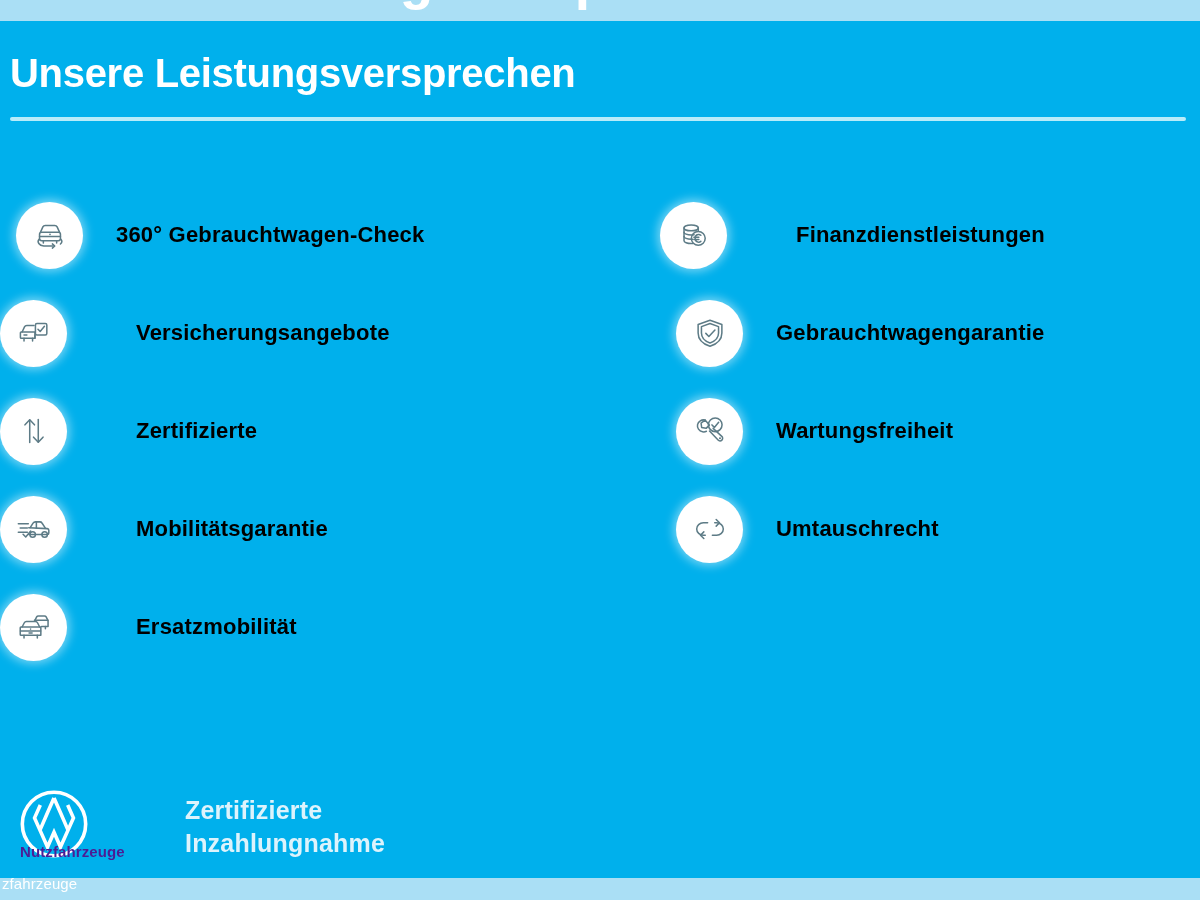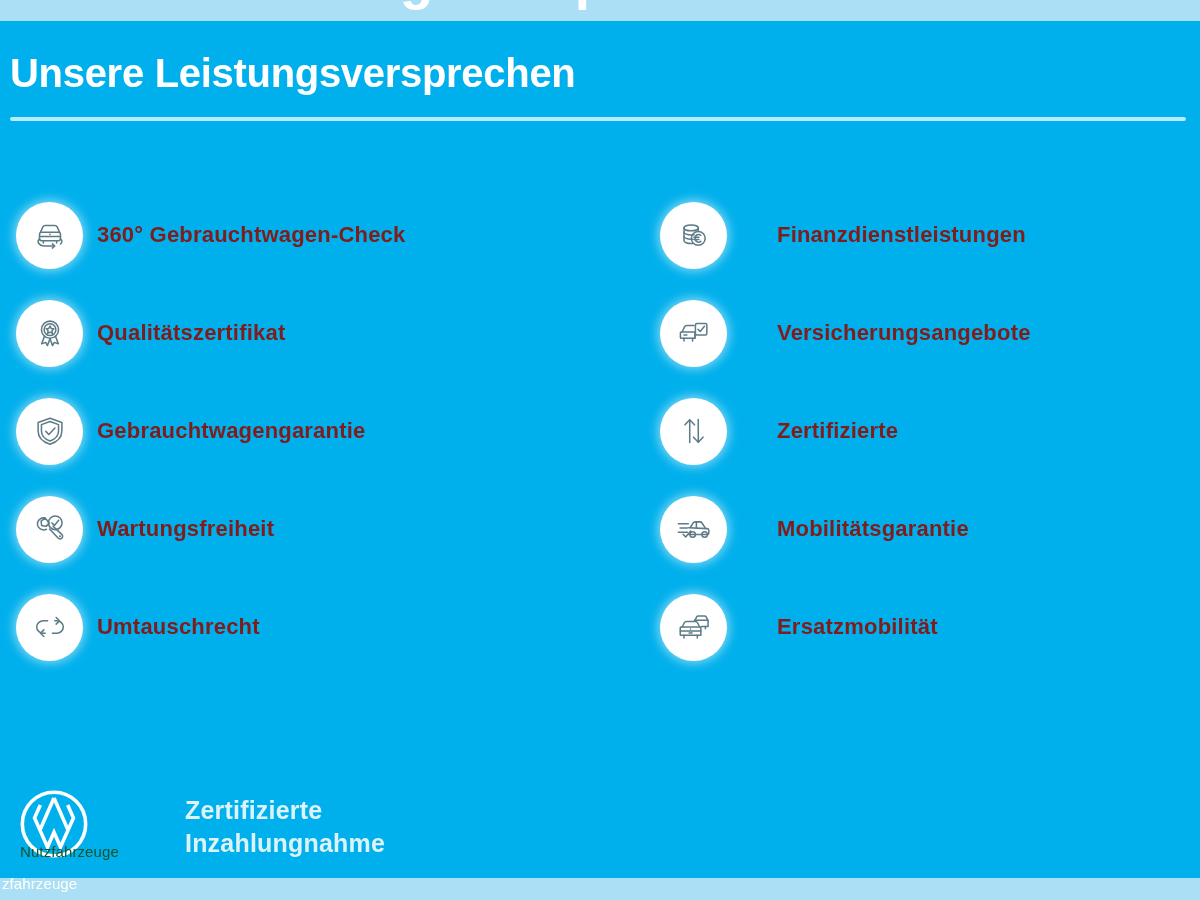--- a/index.html
+++ b/index.html
@@ -129,24 +129,24 @@
     stroke-linecap: round;
     stroke-linejoin: round;
     fill: none;
   }
   .icon-badge svg .solid {
     fill: #5d7b86;
     stroke: none;
   }
 
   .promise-label {
-    margin-left: 14px;
+    margin-left: 33px;
     font-size: 22px;
     font-weight: bold;
-    color: #7f1d1d;
+    color: #000000;
     letter-spacing: 0.2px;
     white-space: nowrap;
   }
 
   
   .brand {
     position: absolute;
     left: 18px;
     bottom: 18px;
     width: 600px;
@@ -174,22 +174,22 @@
     font-weight: bold;
     line-height: 1.32;
     color: #ddf3fc;
     letter-spacing: 0.2px;
   }
   .brand-sub {
     position: absolute;
     left: 2px;
     bottom: 0px;
     font-size: 15px;
-    font-weight: normal;
-    color: #14532d;
+    font-weight: bold;
+    color: #4c1d95;
     letter-spacing: 0.1px;
   }
 </style>
 </head>
 <body>
 
 <div id="slide">
 
   <div class="ghost-top">Unsere Leistungsversprechen</div>
 
@@ -230,32 +230,20 @@
             <path d="M24.5 12.5 L24.5 15.3"></path>
             <circle cx="24.5" cy="23.5" r="7.3"></circle>
             <path d="M27.2 20.3 C26.3 19.5 25.2 19.2 24.1 19.5 C22.4 19.9 21.2 21.5 21.2 23.5 C21.2 25.5 22.4 27.1 24.1 27.5 C25.2 27.8 26.3 27.5 27.2 26.7"></path>
             <path d="M19.9 22.3 L25.1 22.3"></path>
             <path d="M19.9 24.7 L25.1 24.7"></path>
           </svg>
         </span>
         <span class="promise-label">Finanzdienstleistungen</span>
       </div>
 
-      <div class="promise col-left">
-        <span class="icon-badge">
-          <svg viewBox="0 0 40 40">
-            <circle cx="20" cy="16.5" r="9"></circle>
-            <circle cx="20" cy="16.5" r="6.2"></circle>
-            <path d="M20 12.6 L21.25 15.2 L24.05 15.6 L22.0 17.6 L22.5 20.4 L20 19.1 L17.5 20.4 L18.0 17.6 L15.95 15.6 L18.75 15.2 Z"></path>
-            <path d="M14.3 23.3 L11.2 31.4 L15.5 29.9 L17.3 33.3 L20 26.0"></path>
-            <path d="M25.7 23.3 L28.8 31.4 L24.5 29.9 L22.7 33.3 L20 26.0"></path>
-          </svg>
-        </span>
-        <span class="promise-label">Qualitätszertifikat</span>
-      </div>
 
       <div class="promise col-right">
         <span class="icon-badge">
           <svg viewBox="0 0 40 40">
             <path d="M7.5 19 L10 13.5 C10.5 12.4 11.3 12 12.5 12 L20 12"></path>
             <path d="M6.5 19 L21 19 L21 25.5 L6.5 25.5 C6.0 25.5 5.7 25.2 5.7 24.7 L5.7 19.8 C5.7 19.3 6.0 19 6.5 19 Z"></path>
             <path d="M9.5 25.5 L9.5 28.5"></path>
             <path d="M18.5 25.5 L18.5 28.5"></path>
             <path d="M9.5 22.2 L12.5 22.2"></path>
             <rect x="21.5" y="10" width="12" height="12" rx="1.6"></rect>

